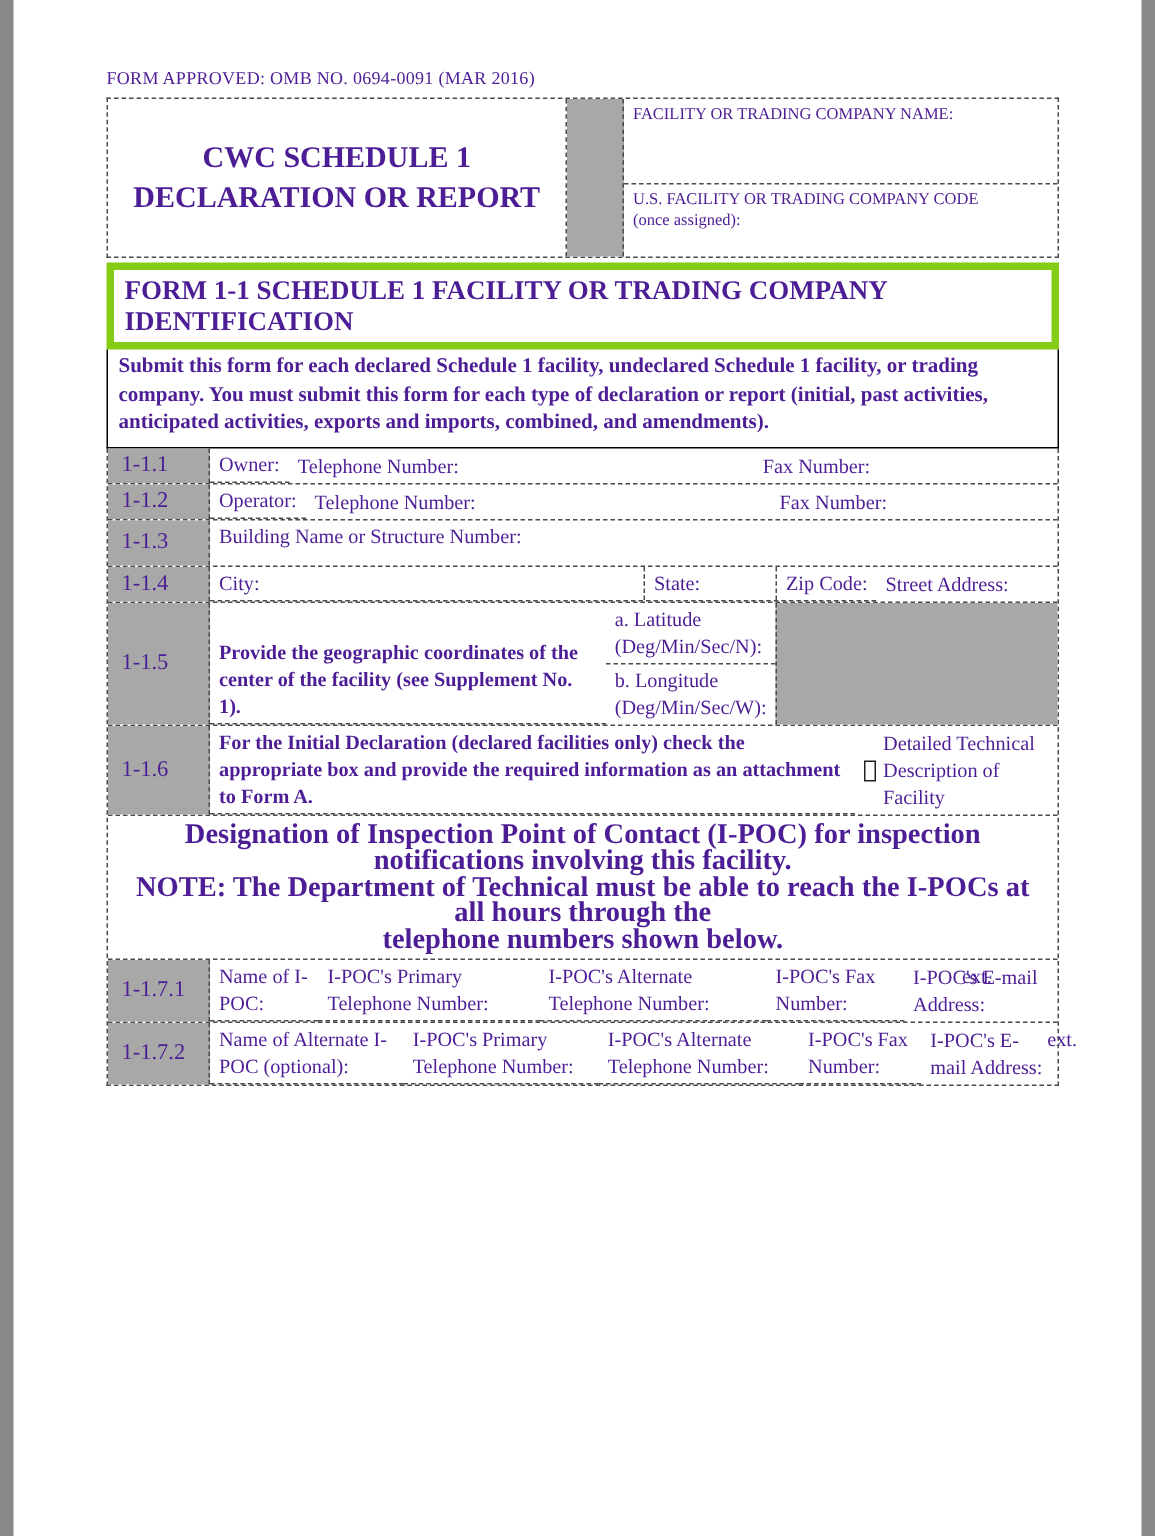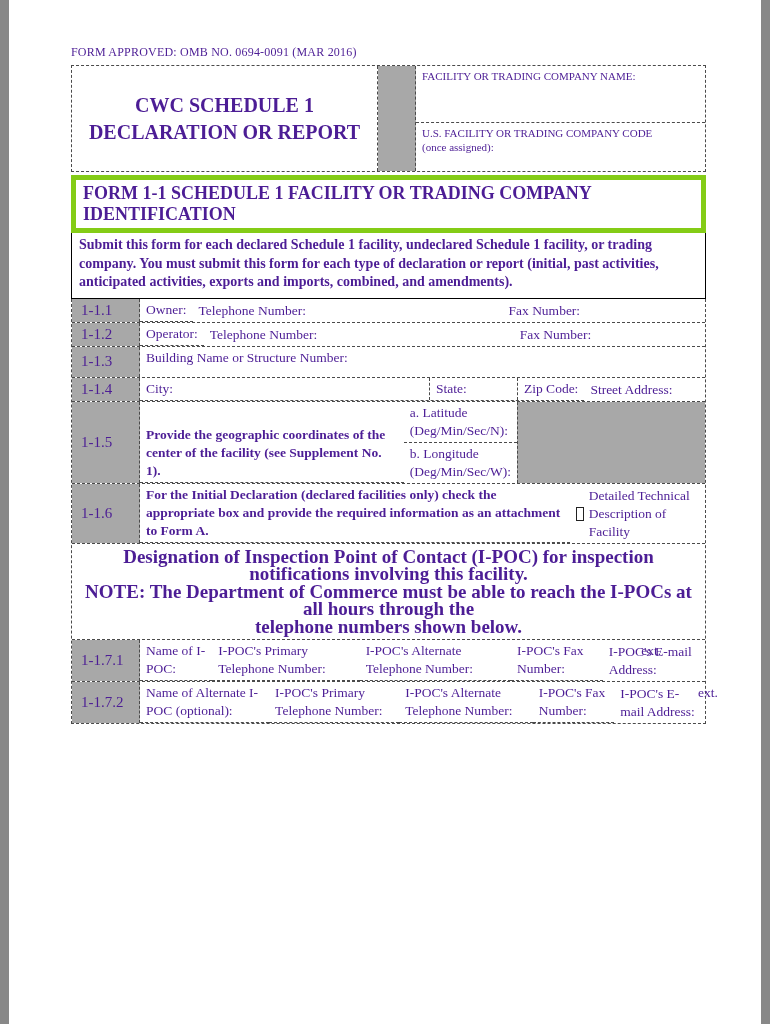--- a/index.html
+++ b/index.html
@@ -204,21 +204,21 @@
             <span class="chkgroup chk2">
               <span class="checkbox"></span>
               <span>Changes to the Detailed Technical Description</span>
             </span>
           </div>
         </div>
       </div>
 
       <div class="ipocbanner">
         <div>Designation of Inspection Point of Contact (I-POC) for inspection notifications involving this facility.</div>
-        <div>NOTE: The Department of Commerce must be able to reach the  I-POCs at all hours through the</div>
+        <div>NOTE: The Department of Technical must be able to reach the  I-POCs at all hours through the</div>
         <div>telephone numbers shown below.</div>
       </div>
 
       <div class="sec">
         <div class="idcell">1-1.7.1</div>
         <div class="scontent">
           <div class="frow">
             <span>Name of I-POC:</span>
           </div>
           <div class="frow">

